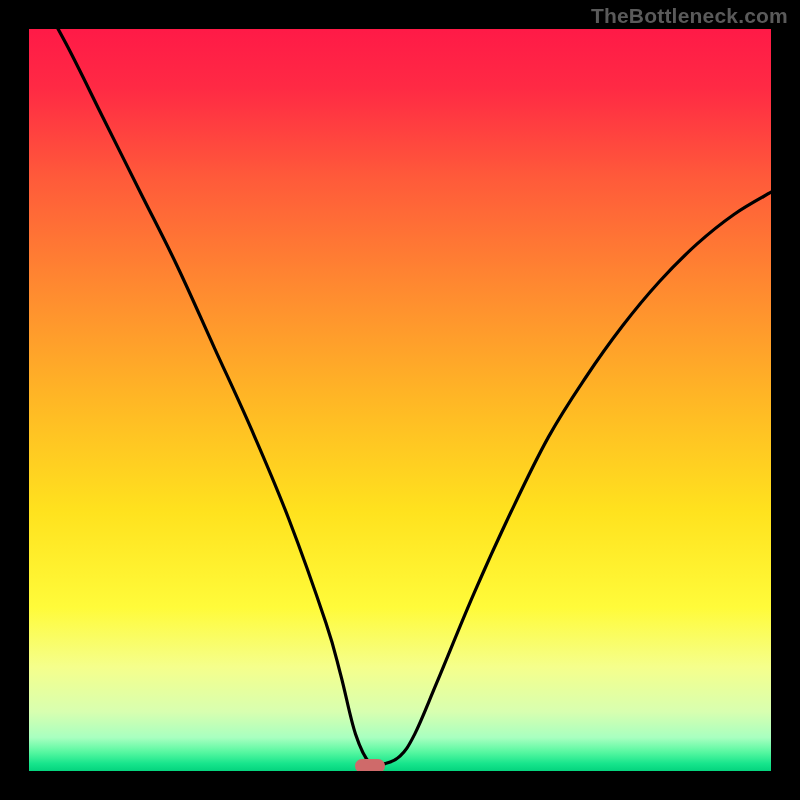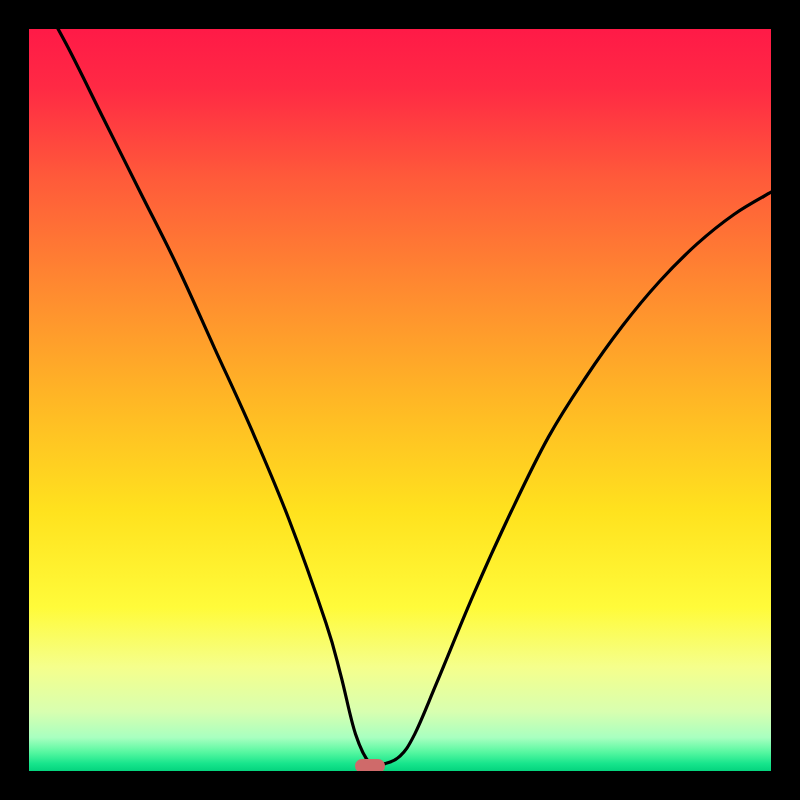--- a/index.html
+++ b/index.html
@@ -77,13 +77,14 @@
       <rect x="0" y="0" width="742" height="742" fill="url(#bg-grad)"></rect>
     </svg>
 
     <svg class="curve-svg" viewBox="0 0 742 742" preserveAspectRatio="none" width="742" height="742">
       <path id="curve-path" d="M 0.00 -51.94 C 6.68 -39.92, 23.74 -10.54, 37.10 14.84 C 50.46 40.22, 60.84 62.33, 74.20 89.04 C 87.56 115.75, 97.94 136.53, 111.30 163.24 C 124.66 189.95, 135.04 209.39, 148.40 237.44 C 161.76 265.49, 172.14 289.68, 185.50 319.06 C 198.86 348.44, 209.24 369.96, 222.60 400.68 C 235.96 431.40, 246.34 454.99, 259.70 489.72 C 273.06 524.45, 287.45 565.55, 296.80 593.60 C 306.15 621.65, 306.30 625.51, 311.64 645.54 C 316.98 665.57, 321.14 688.87, 326.48 704.90 C 331.82 720.93, 335.98 729.24, 341.32 734.58 C 346.66 739.92, 350.82 735.92, 356.16 734.58 C 361.50 733.24, 365.66 732.50, 371.00 727.16 C 376.34 721.82, 379.16 718.26, 385.84 704.90 C 392.52 691.54, 397.42 678.34, 408.10 652.96 C 418.78 627.58, 431.84 594.64, 445.20 563.92 C 458.56 533.20, 468.94 510.35, 482.30 482.30 C 495.66 454.25, 506.04 432.14, 519.40 408.10 C 532.76 384.06, 543.14 368.77, 556.50 348.74 C 569.86 328.71, 580.24 314.16, 593.60 296.80 C 606.96 279.44, 617.34 266.97, 630.70 252.28 C 644.06 237.59, 654.44 227.20, 667.80 215.18 C 681.16 203.16, 691.54 194.85, 704.90 185.50 C 718.26 176.15, 735.32 167.25, 742.00 163.24" fill="none" stroke="#000" stroke-width="3.2" stroke-linejoin="round" stroke-linecap="round"></path>
     </svg>
 
     <div id="marker" class="marker" style="width: 30px; height: 14px; left: 326.32px; top: 730px;"></div>
   </div>
 
+  <div class="watermark">TheBottleneck.com</div>
 </div>
 
 </body></html>

